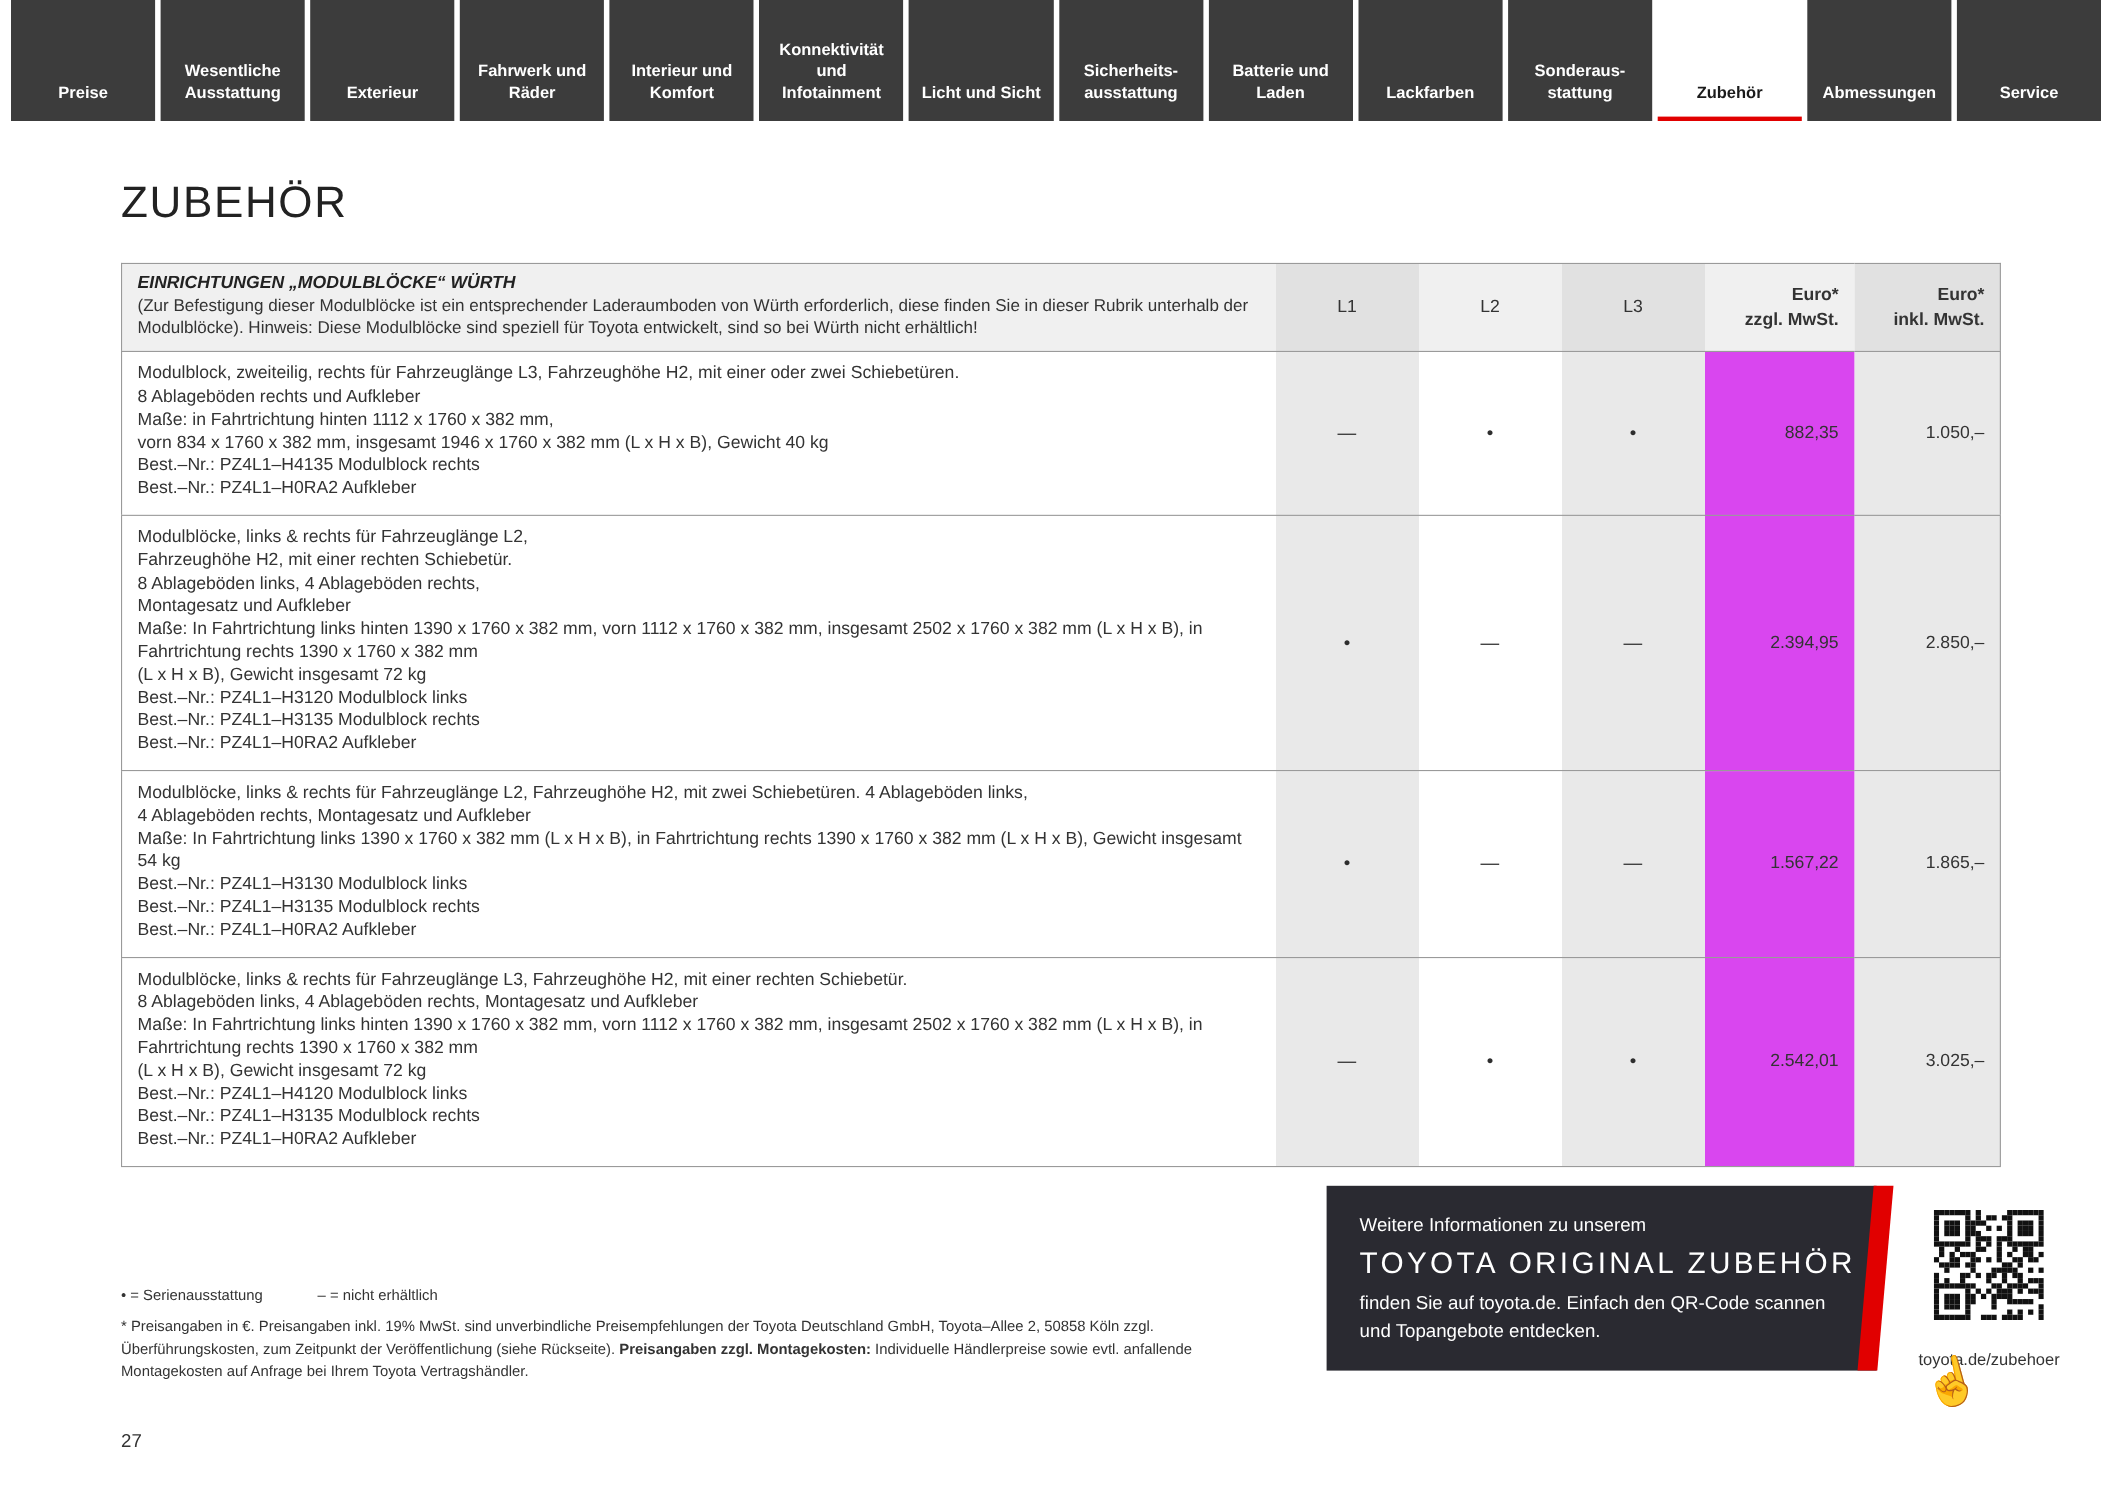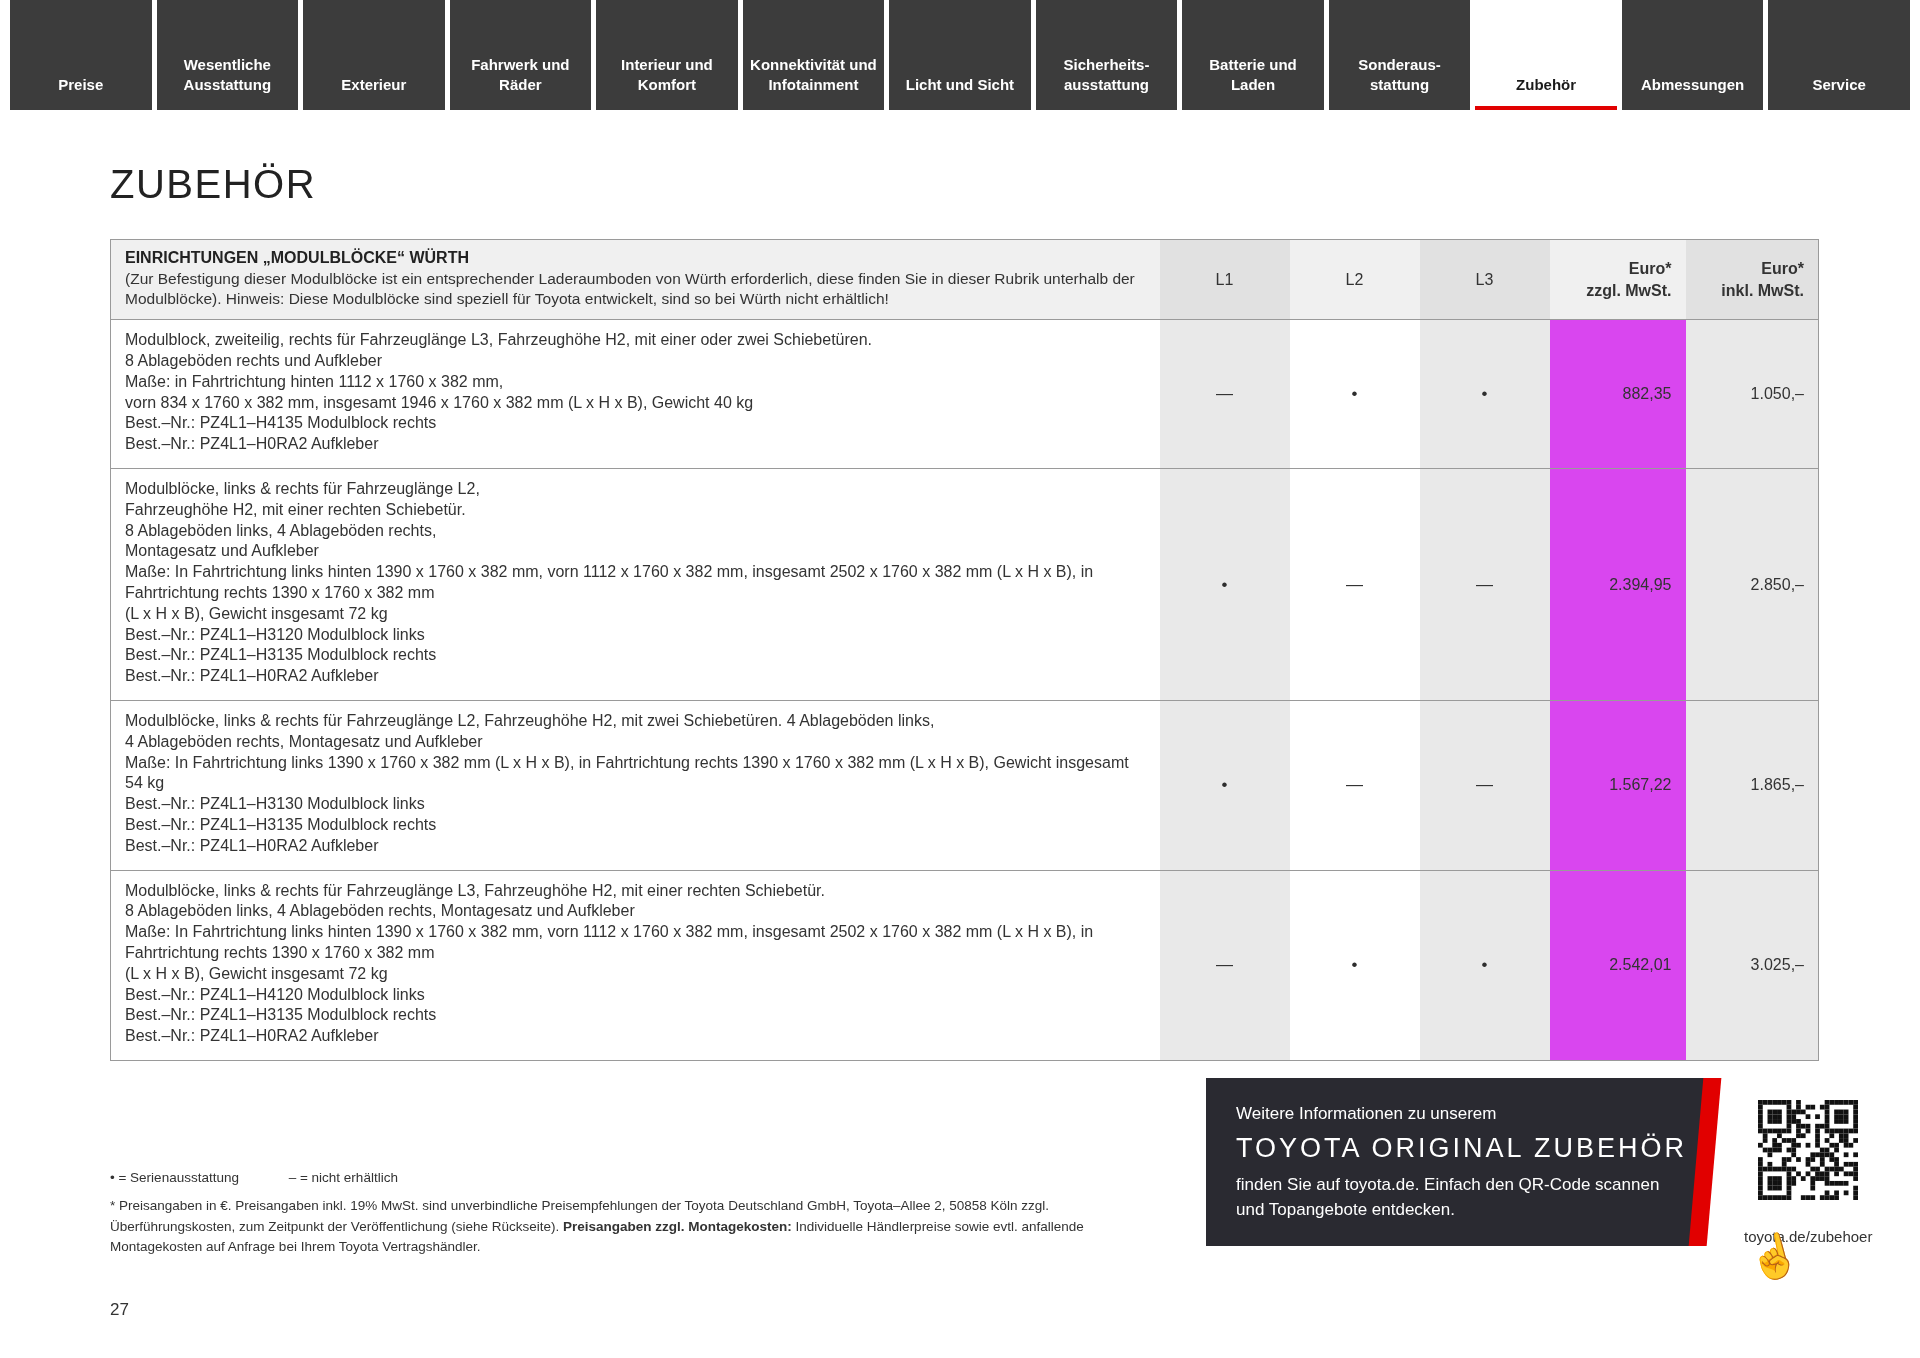--- a/index.html
+++ b/index.html
@@ -30,21 +30,21 @@
   
   .page-title{margin:52px 0 0 110px;font-size:40px;letter-spacing:1.5px;font-weight:400;color:#222;}
   
   .spec-table{
     margin:32px 102px 0 110px;width:1708px;border-collapse:collapse;table-layout:fixed;
     border:1px solid var(--border-gray);
   }
   .spec-table tr{border-bottom:1px solid var(--border-gray);}
   .spec-table th,.spec-table td{border:0;}
   .th-desc{background:var(--header-bg);text-align:left;vertical-align:top;padding:9px 14px 10px;font-weight:400;}
-  .th-title{font-weight:700;font-size:16px;color:#222;margin-bottom:2px;}
+  .th-title{font-weight:700;font-size:16px;color:#222;margin-bottom:2px;font-style:italic;}
   .th-sub{font-size:15.5px;line-height:1.3;color:#333;}
   .th-mark{background:var(--header-bg);font-size:16px;font-weight:400;text-align:center;vertical-align:middle;}
   .th-price{background:var(--header-bg);font-size:16px;font-weight:700;text-align:right;vertical-align:middle;
             padding-right:14px;line-height:1.35;white-space:pre-line;}
   .th-mark.shaded,.th-price.shaded{background:var(--shade-header);}
   .td-desc{font-size:16px;line-height:1.3;padding:10px 14px 13px;white-space:pre-line;vertical-align:top;color:#333;}
   .td-mark{text-align:center;vertical-align:middle;font-size:17px;color:#2e2e2e;background:#fff;}
   .td-price{text-align:right;vertical-align:middle;font-size:16px;padding-right:14px;color:#333;background:#d946ef;}
   .td-mark.shaded,.td-price.shaded{background:var(--shade-cell);}
   
@@ -76,20 +76,21 @@
 <div class="tab-bar">
     <div class="tab">Preise</div>
     <div class="tab">Wesentliche Ausstattung</div>
     <div class="tab">Exterieur</div>
     <div class="tab">Fahrwerk und Räder</div>
     <div class="tab">Interieur und Komfort</div>
     <div class="tab">Konnektivität und Infotainment</div>
     <div class="tab">Licht und Sicht</div>
     <div class="tab">Sicherheits-ausstattung</div>
     <div class="tab">Batterie und Laden</div>
+    <div class="tab">Lackfarben</div>
     <div class="tab">Sonderaus-stattung</div>
     <div class="tab active">Zubehör</div>
     <div class="tab">Abmessungen</div>
     <div class="tab">Service</div>
   </div>
 
 <h1 class="page-title">ZUBEHÖR</h1>
 
 <table class="spec-table">
   <colgroup>

